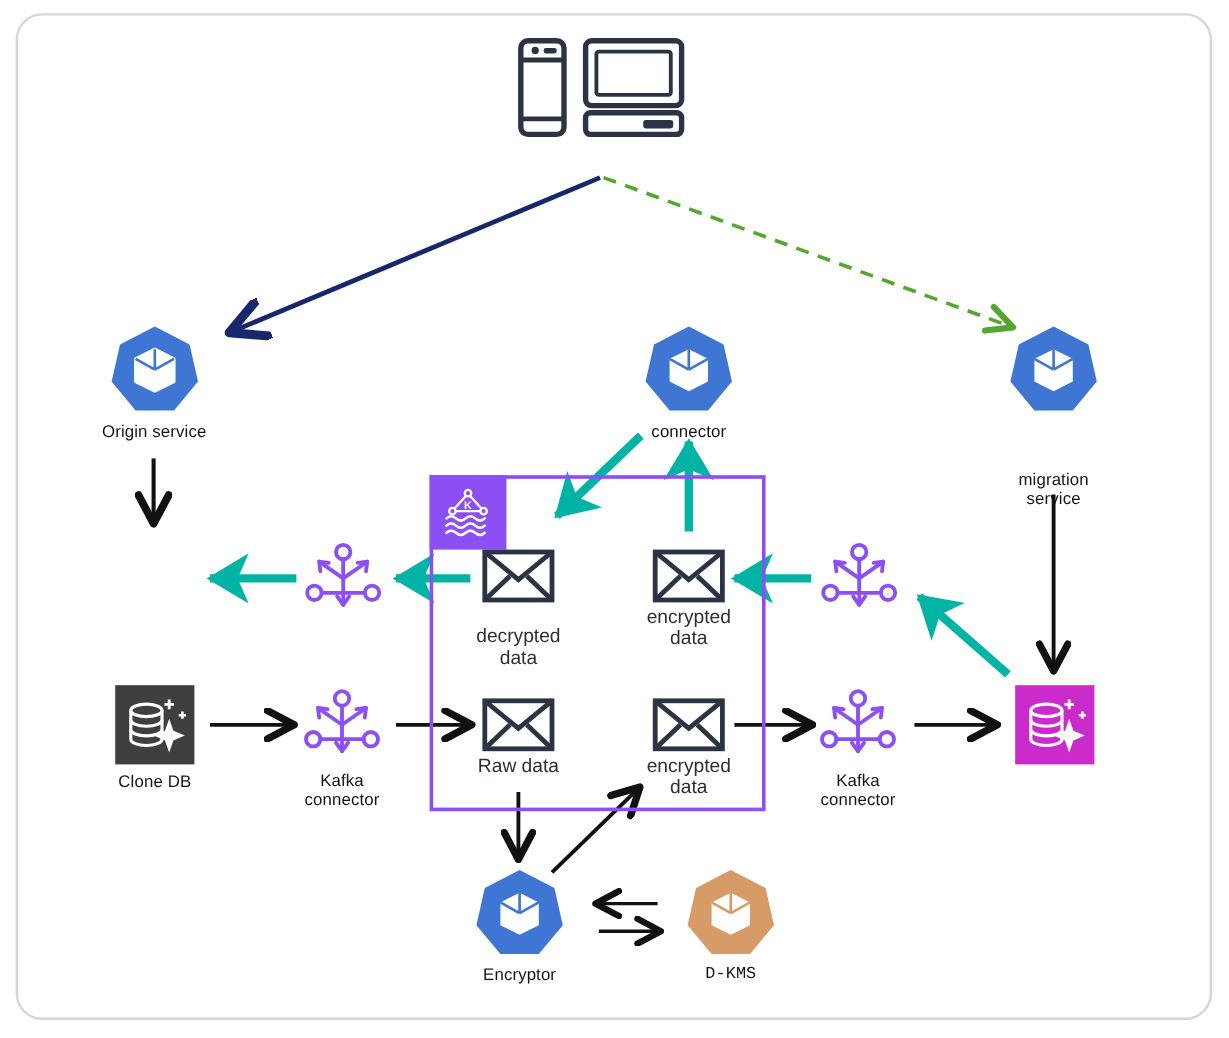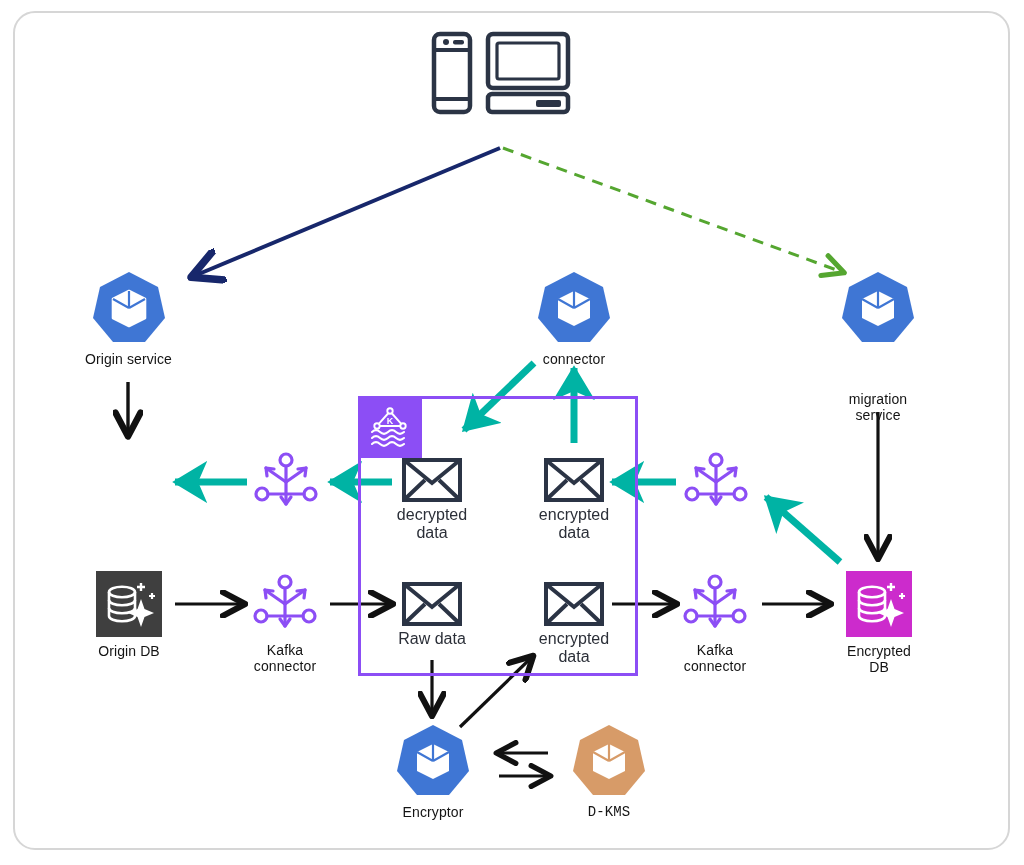--- a/index.html
+++ b/index.html
@@ -152,21 +152,21 @@
       <g fill="none" stroke="#ffffff" stroke-width="2.6">
         <ellipse cx="26" cy="21" rx="13" ry="5.2"></ellipse>
         <path d="M13,21 L13,45 A13,5.2 0 0 0 39,45 L39,21"></path>
         <path d="M13,29 A13,5.2 0 0 0 39,29"></path>
         <path d="M13,37 A13,5.2 0 0 0 39,37"></path>
       </g>
       <path d="M45,28 L48.5,38 L58,42 L48.5,46 L45,56 L41.5,46 L32,42 L41.5,38 Z" fill="#ffffff"></path>
       <path d="M45,12 v8 M41,16 h8" stroke="#ffffff" stroke-width="2.4"></path>
       <path d="M56,22 v6 M53,25 h6" stroke="#ffffff" stroke-width="2.2"></path>
     </svg>
-    <div class="lbl">Origin DB</div>
+    <div class="lbl">Clone DB</div>
   </div>
 
   <div class="node" style="left:254px;top:450px;width:64px;">
     <svg class="kcon" viewBox="0 0 64 64">
       <g fill="none" stroke="#8c4ef5" stroke-width="3.2" stroke-linecap="round" stroke-linejoin="round">
         <circle cx="32" cy="10" r="6"></circle>
           <circle cx="8" cy="44" r="6"></circle>
           <circle cx="56" cy="44" r="6"></circle>
         <path d="M32,16 L32,54"></path>
           <path d="M32,32 L12,18"></path>
@@ -263,21 +263,20 @@
       <g fill="none" stroke="#ffffff" stroke-width="2.6">
         <ellipse cx="26" cy="21" rx="13" ry="5.2"></ellipse>
         <path d="M13,21 L13,45 A13,5.2 0 0 0 39,45 L39,21"></path>
         <path d="M13,29 A13,5.2 0 0 0 39,29"></path>
         <path d="M13,37 A13,5.2 0 0 0 39,37"></path>
       </g>
       <path d="M45,28 L48.5,38 L58,42 L48.5,46 L45,56 L41.5,46 L32,42 L41.5,38 Z" fill="#ffffff"></path>
       <path d="M45,12 v8 M41,16 h8" stroke="#ffffff" stroke-width="2.4"></path>
       <path d="M56,22 v6 M53,25 h6" stroke="#ffffff" stroke-width="2.2"></path>
     </svg>
-    <div class="lbl">Encrypted DB</div>
   </div>
 
   <div class="node" style="left:396px;top:724px;width:74px;">
     <svg class="hept" viewBox="0 0 74 74">
       <polygon points="37,1 66,16 73,47 53,71 21,71 1,47 8,16" fill="#3f76d4"></polygon>
       <path d="M37,20 L53,28 L53,47 L37,55 L21,47 L21,28 Z" fill="#ffffff"></path>
       <g stroke="#3f76d4" stroke-width="2.2" fill="none">
         <path d="M37,20 L37,37 M37,37 L53,28 M37,37 L21,28"></path>
       </g>
     </svg>
@@ -306,21 +305,21 @@
       </g>
       <text x="23" y="20" font-family="'Liberation Sans',sans-serif" font-size="9" font-weight="bold" fill="#ffffff" text-anchor="middle">K</text>
       <g fill="none" stroke="#ffffff" stroke-width="2.1" stroke-linecap="round">
         <path d="M5,28 q4,-3.6 8,0 q4,3.6 8,0 q4,-3.6 8,0 q4,3.6 8,0"></path>
         <path d="M5,34 q4,-3.6 8,0 q4,3.6 8,0 q4,-3.6 8,0 q4,3.6 8,0"></path>
         <path d="M5,40 q4,-3.6 8,0 q4,3.6 8,0 q4,-3.6 8,0 q4,3.6 8,0"></path>
       </g>
     </svg>
   </div>
 
-  <div class="envnode" style="left:372px;top:458px;">
+  <div class="envnode" style="left:372px;top:458px;gap:16px;">
     <svg class="env" viewBox="0 0 60 44">
       <rect x="2" y="2" width="56" height="40" fill="none" stroke="#2b3445" stroke-width="4"></rect>
       <path d="M2,2 L30,25 L58,2" fill="none" stroke="#2b3445" stroke-width="4"></path>
       <path d="M2,42 L23,22 M58,42 L37,22" fill="none" stroke="#2b3445" stroke-width="4"></path>
     </svg>
     <div class="envlbl">decrypted
 data</div>
   </div>
 
   <div class="envnode" style="left:514px;top:458px;">

